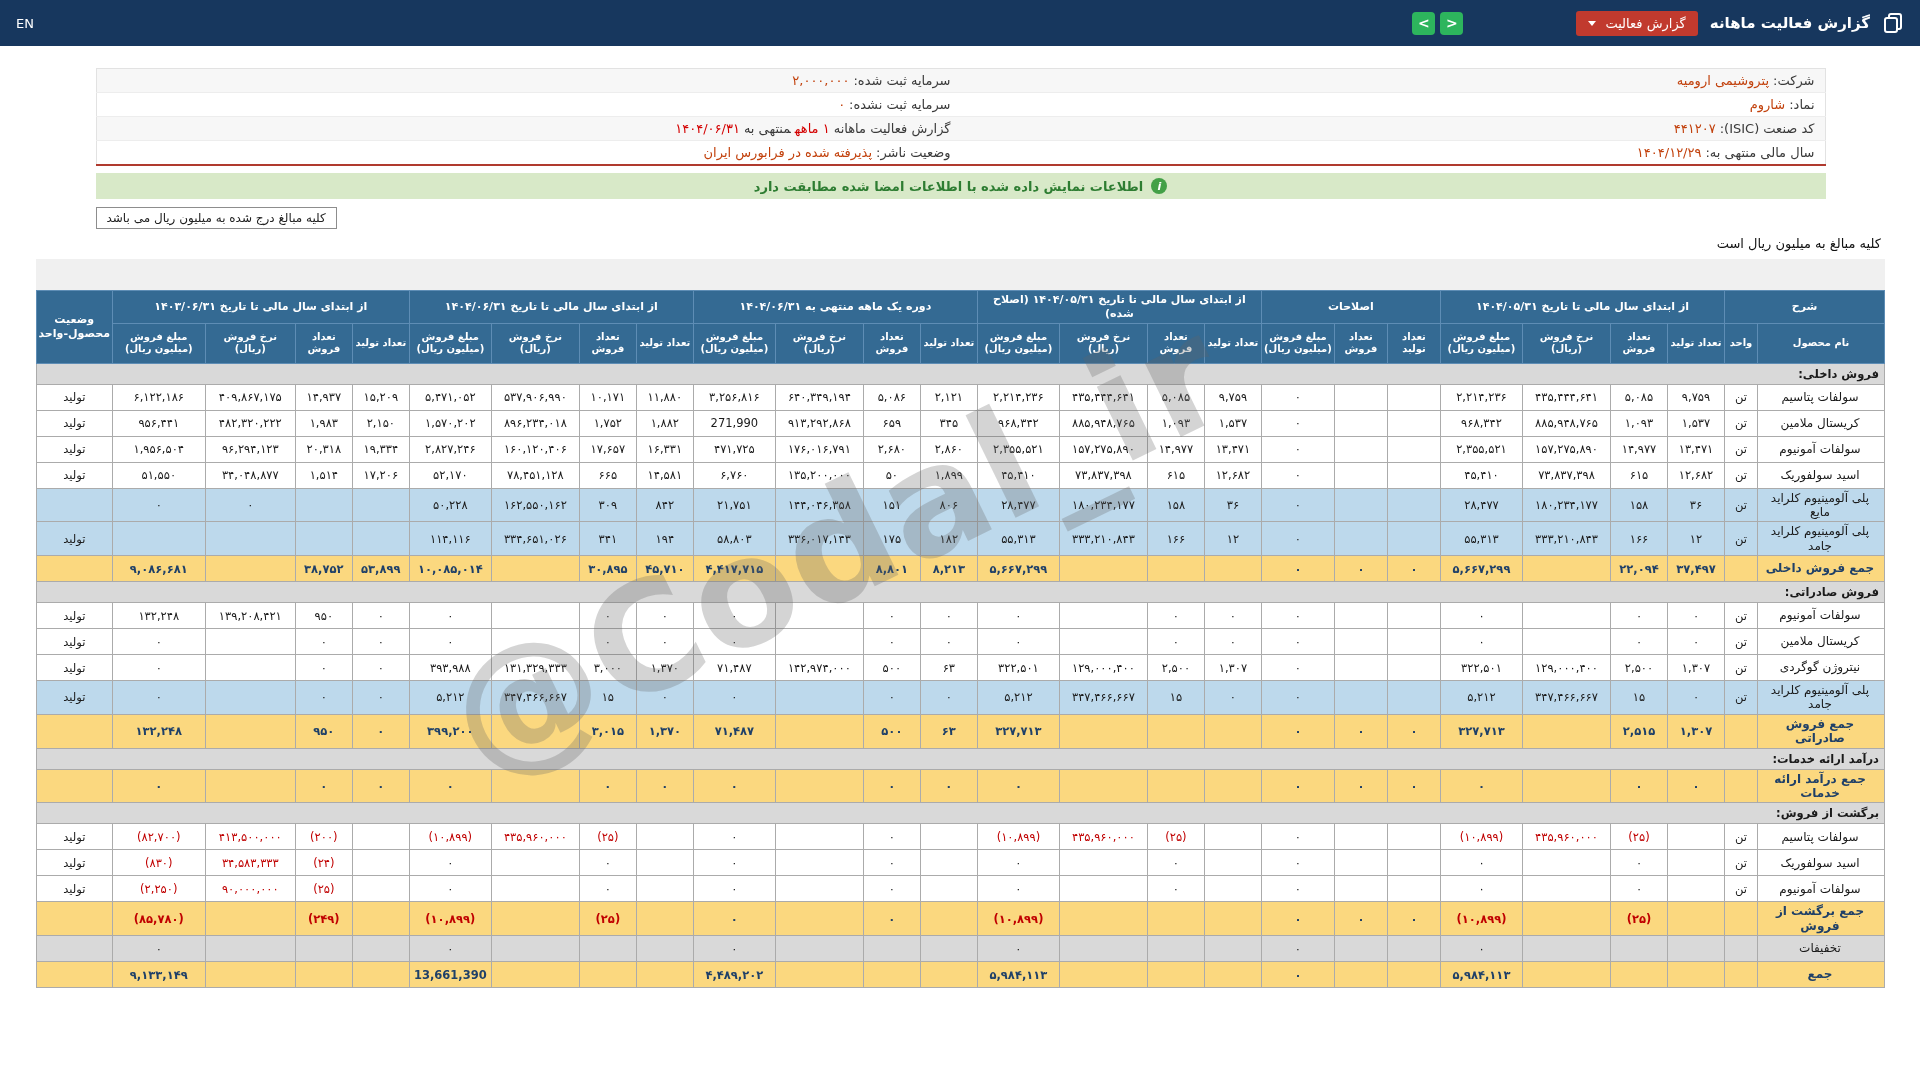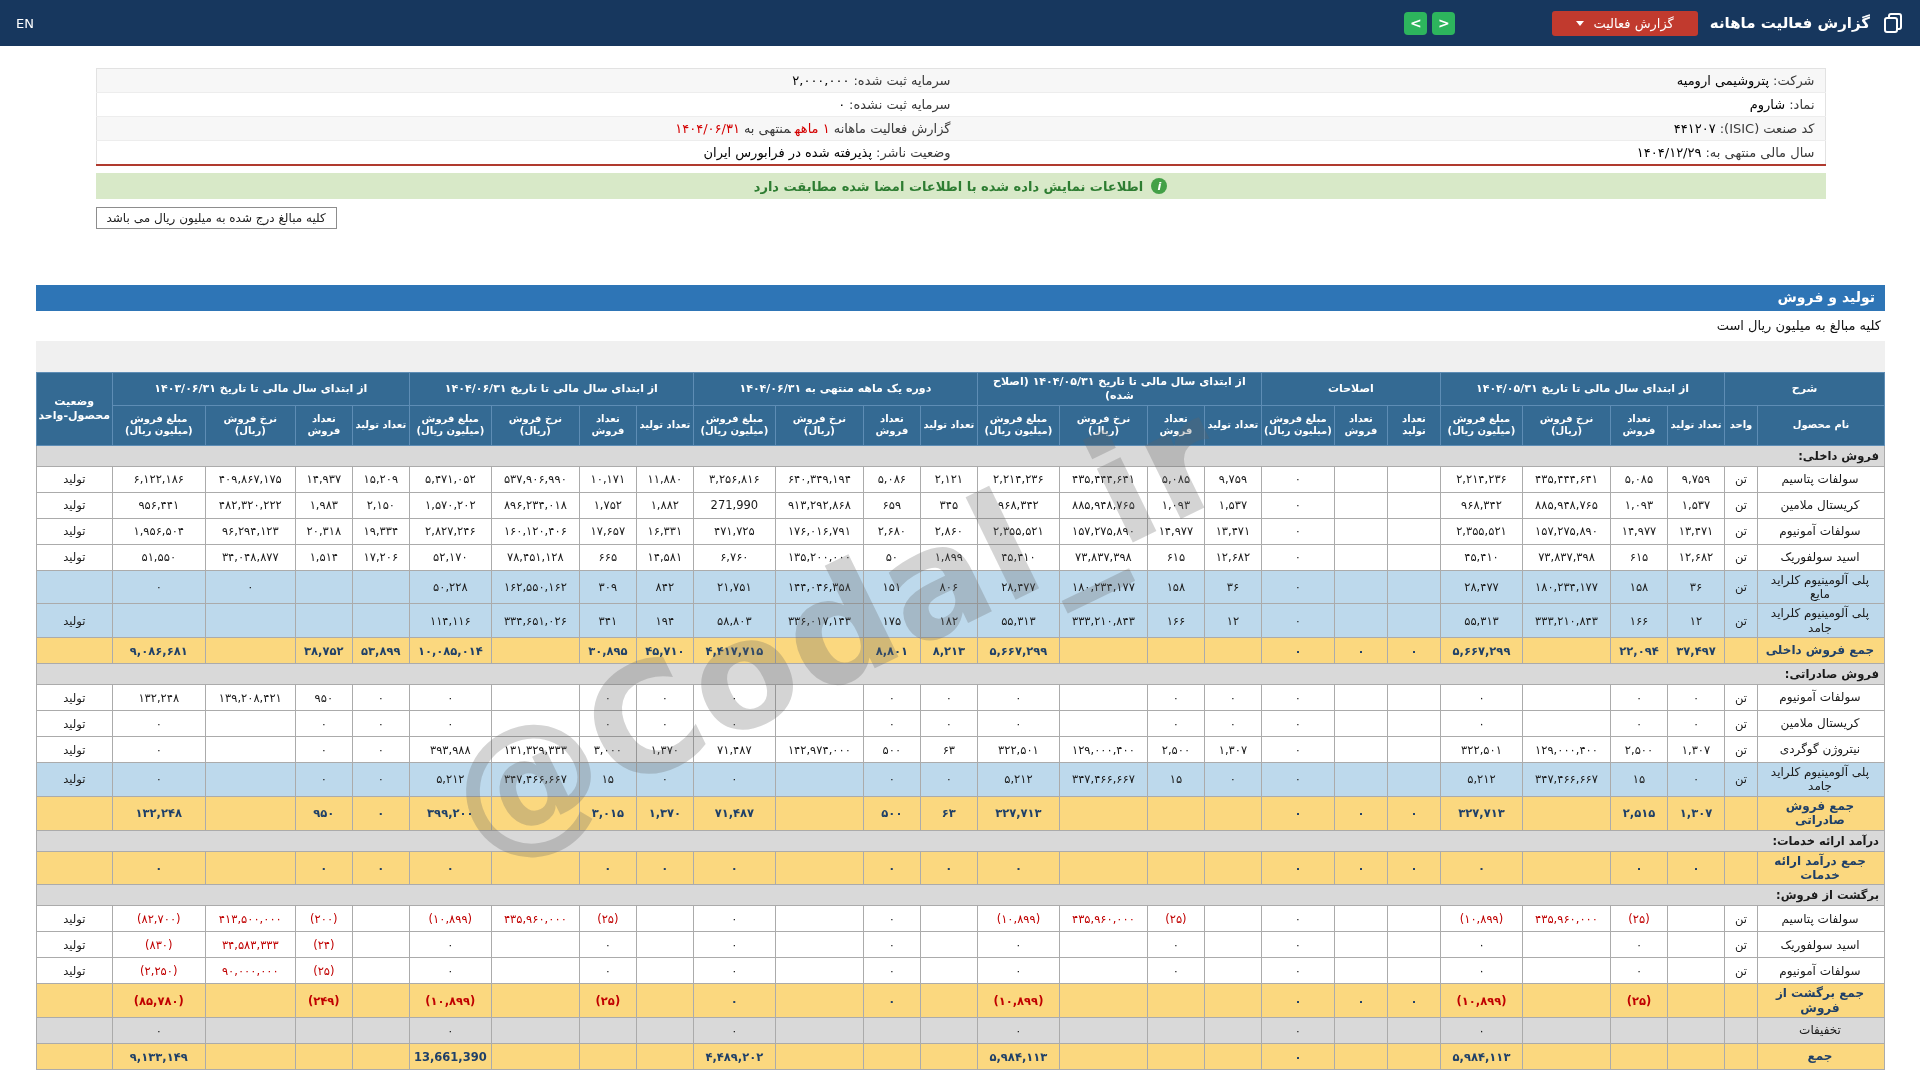--- a/index.html
+++ b/index.html
@@ -9,22 +9,22 @@
   }
   
   .navbar {
     height: 46px; background: #17375e; display: flex; align-items: center;
     padding: 0 16px; gap: 12px;
   }
   .nav-icon { flex: 0 0 auto; display: flex; align-items: center; }
   .nav-title { color: #fff; font-size: 15px; font-weight: bold; }
   .nav-dropdown {
     background: #c13a2e; color: #fff; border: none; border-radius: 3px;
-    padding: 5px 24px; font-size: 13px; display: flex; align-items: center;
-    gap: 9px; cursor: pointer; font-family: inherit;
+    padding: 5px 12px; font-size: 13px; display: flex; align-items: center;
+    gap: 9px; cursor: pointer; font-family: inherit; margin-left: 16px;
   }
   .caret { width: 0; height: 0; border-left: 4px solid transparent;
     border-right: 4px solid transparent; border-top: 5px solid #fff; }
   .nav-arrows { direction: ltr; display: flex; gap: 5px; margin-right: 85px; }
   .nav-arrows button {
     width: 23px; height: 23px; background: #2db55d; color: #fff; border: none;
     border-radius: 4px; font-weight: bold; font-size: 14px; line-height: 1;
     cursor: pointer; font-family: inherit;
   }
   .nav-lang { margin-right: auto; color: #fff; font-size: 13px; text-decoration: none; }
@@ -36,21 +36,21 @@
     width: 1730px; margin: 22px auto 0; border-collapse: collapse;
     border: 1px solid #e2e2e2; border-bottom: 2px solid #b03a2e;
   }
   .info-panel tr:nth-child(odd) td { background: #f7f7f7; }
   .info-panel td {
     width: 50%; padding: 4px 10px; font-size: 13px; text-align: right;
     border-bottom: 1px solid #ededed;
   }
   .info-panel .lbl { color: #3a3a3a; }
   .info-panel span { margin-left: 4px; }
-  .info-panel .val { color: #000000; }
+  .info-panel .val { color: #c2410c; }
   .info-panel .hl  { color: #d40000; }
 
   .notice {
     width: 1730px; height: 26px; margin: 7px auto 0; background: #d8e9c8;
     color: #2e7d32; font-size: 13px; font-weight: bold;
     display: flex; justify-content: center; align-items: center; gap: 8px;
   }
   .info-icon {
     width: 16px; height: 16px; border-radius: 50%; background: #43a047;
     color: #fff; font-size: 11px; font-style: italic; font-weight: bold;
@@ -166,21 +166,20 @@
 
   <div class="notice">
     <span class="info-icon">i</span>
     <span>اطلاعات نمایش داده شده با اطلاعات امضا شده مطابقت دارد</span>
   </div>
 
   <div class="amounts-wrap">
     <span class="amounts-note">کلیه مبالغ درج شده به میلیون ریال می باشد</span>
   </div>
 
-  <div class="section-bar">تولید و فروش</div>
   <div class="section-sub">کلیه مبالغ به میلیون ریال است</div>
   <div class="gap-strip"></div>
 
   <div class="table-wrap">
     <table class="prod-table">
       <colgroup id="cols">
           <col style="width: 127px;">
           <col style="width: 33px;">
           <col style="width: 57px;">
           <col style="width: 57px;">

